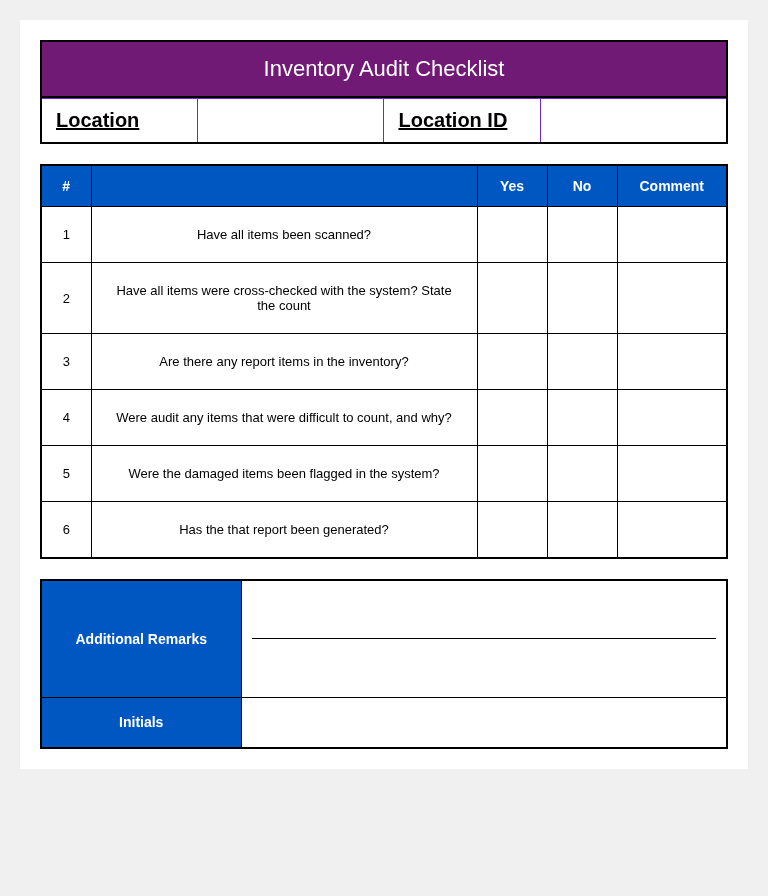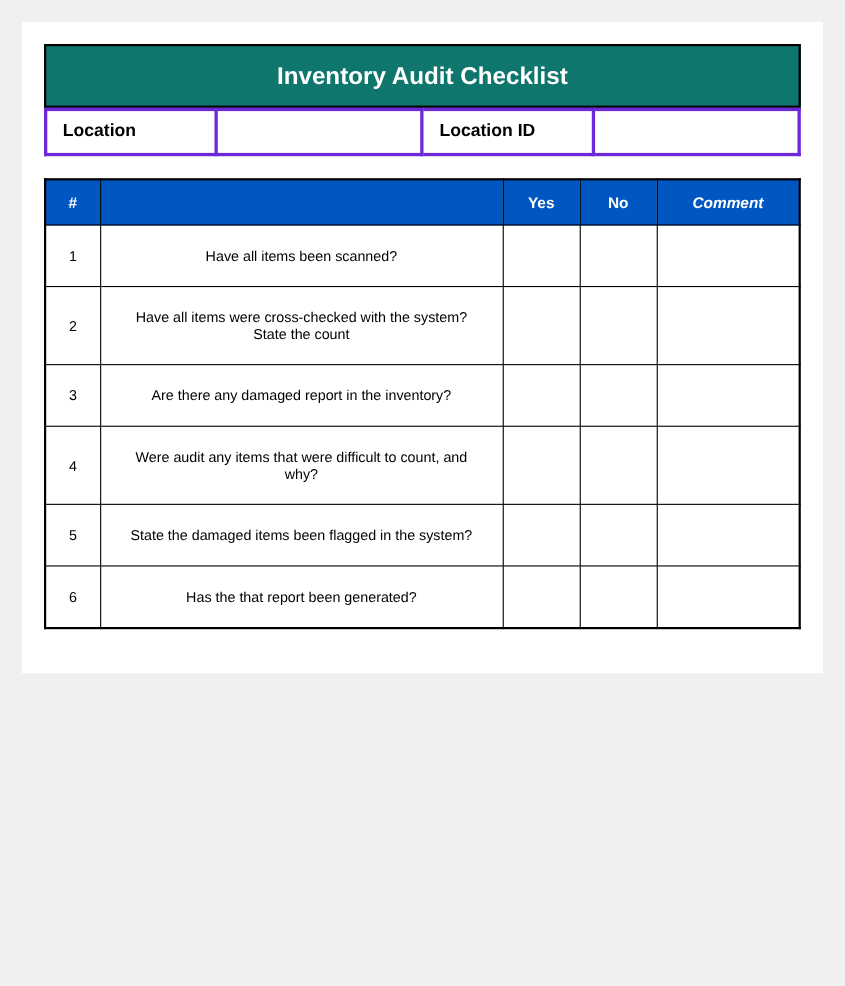--- a/index.html
+++ b/index.html
@@ -19,42 +19,43 @@
     }
 
     .page-container {
       width: 728px;
       background: #fff;
       padding: 20px;
     }
 
     
     .title-bar {
-      background: #0f766e;
+      background: #701a75;
       color: #fff;
       text-align: center;
       font-size: 22px;
-      font-weight: bold;
+      font-weight: normal;
       padding: 14px 10px;
       border: 2px solid #000;
     }
 
     
     .info-table {
       width: 100%;
       border-collapse: collapse;
       border: 2px solid #000;
       border-top: none;
       margin-bottom: 20px;
     }
 
     .info-table td {
-      border: 3px solid #6d28d9;
+      border: 1px solid #6d28d9;
       padding: 10px 14px;
-      font-size: 16px;
+      font-size: 20px;
+      text-decoration: underline;
     }
 
     .info-table .label-cell {
       font-weight: bold;
       width: 160px;
     }
 
     .info-table .value-cell {
       width: 200px;
     }
@@ -98,22 +99,21 @@
     .checklist-table .num-col {
       width: 50px;
     }
 
     .checklist-table .yes-col,
     .checklist-table .no-col {
       width: 70px;
     }
 
     .checklist-table .comment-col {
-      width: 130px;
-      font-style: italic;
+      width: 110px;
     }
 
     
     .bottom-table {
       width: 100%;
       border-collapse: collapse;
       border: 2px solid #000;
     }
 
     .bottom-table td {
@@ -191,43 +191,58 @@
         </tr>
         <tr>
           <td>2</td>
           <td class="question-cell">Have all items were cross-checked with the system? State the count</td>
           <td></td>
           <td></td>
           <td></td>
         </tr>
         <tr>
           <td>3</td>
-          <td class="question-cell">Are there any damaged report in the inventory?</td>
+          <td class="question-cell">Are there any report items in the inventory?</td>
           <td></td>
           <td></td>
           <td></td>
         </tr>
         <tr>
           <td>4</td>
           <td class="question-cell">Were audit any items that were difficult to count, and why?</td>
           <td></td>
           <td></td>
           <td></td>
         </tr>
         <tr>
           <td>5</td>
-          <td class="question-cell">State the damaged items been flagged in the system?</td>
+          <td class="question-cell">Were the damaged items been flagged in the system?</td>
           <td></td>
           <td></td>
           <td></td>
         </tr>
         <tr>
           <td>6</td>
           <td class="question-cell">Has the that report been generated?</td>
           <td></td>
           <td></td>
           <td></td>
         </tr>
       </tbody>
   </table>
 
+  <table class="bottom-table">
+    <tbody>
+        <tr class="remarks-row">
+      <td class="label-cell">Additional Remarks</td>
+      <td class="value-cell">
+        <span class="sub-row"></span>
+        <span class="sub-row"></span>
+      </td>
+    </tr>
+    <tr class="initials-row">
+      <td class="label-cell">Initials</td>
+      <td class="value-cell"></td>
+    </tr>
+  </tbody>
+    </table>
 
 </div>
 
 </body></html>

